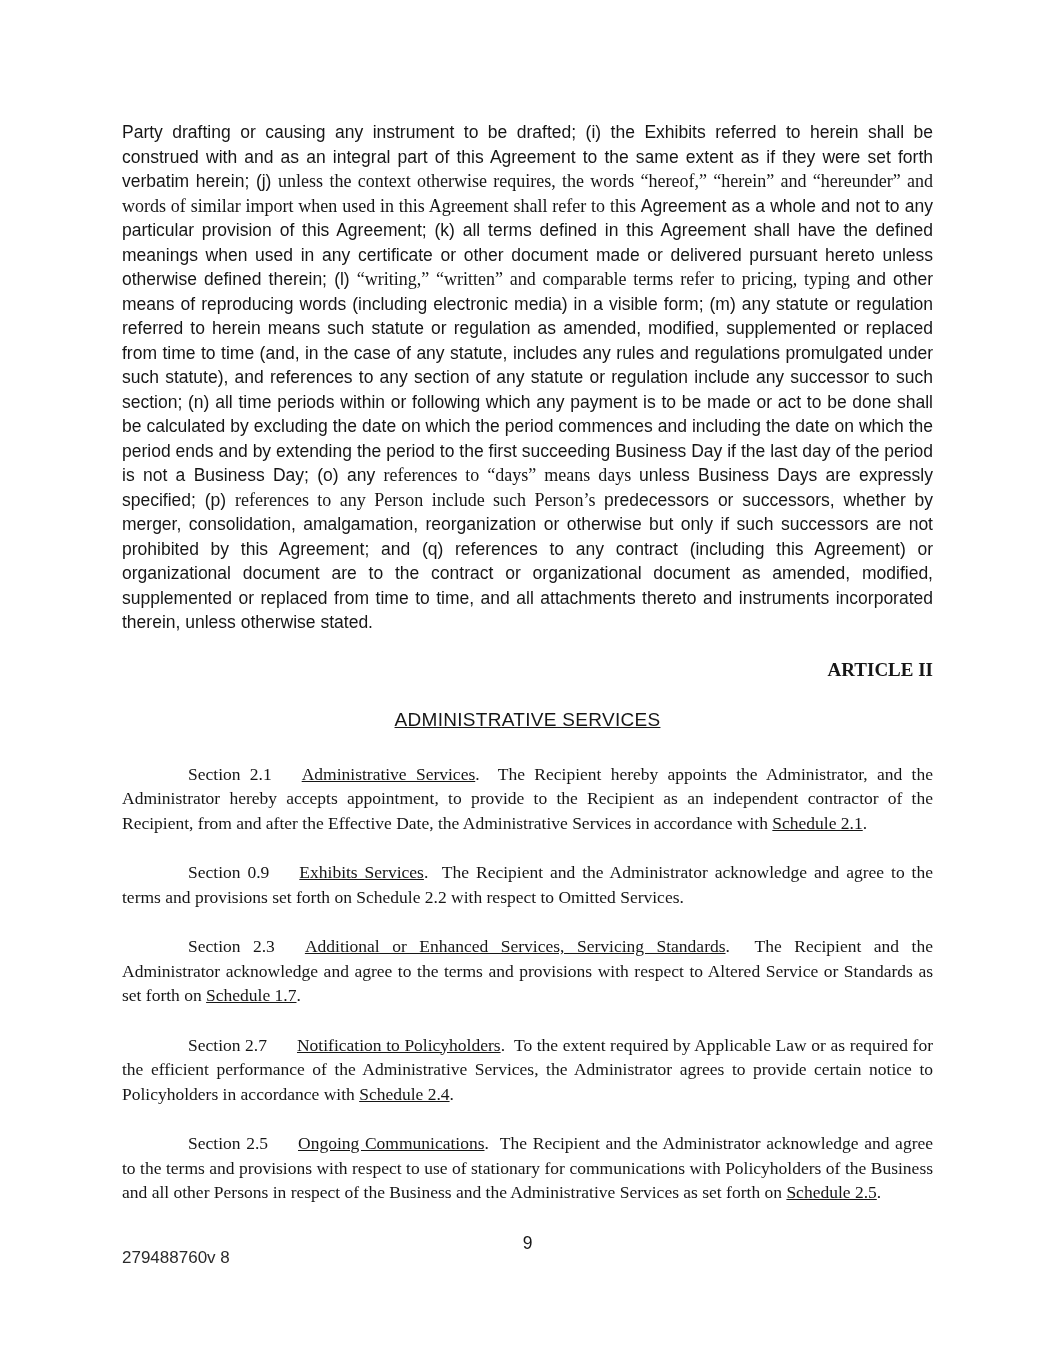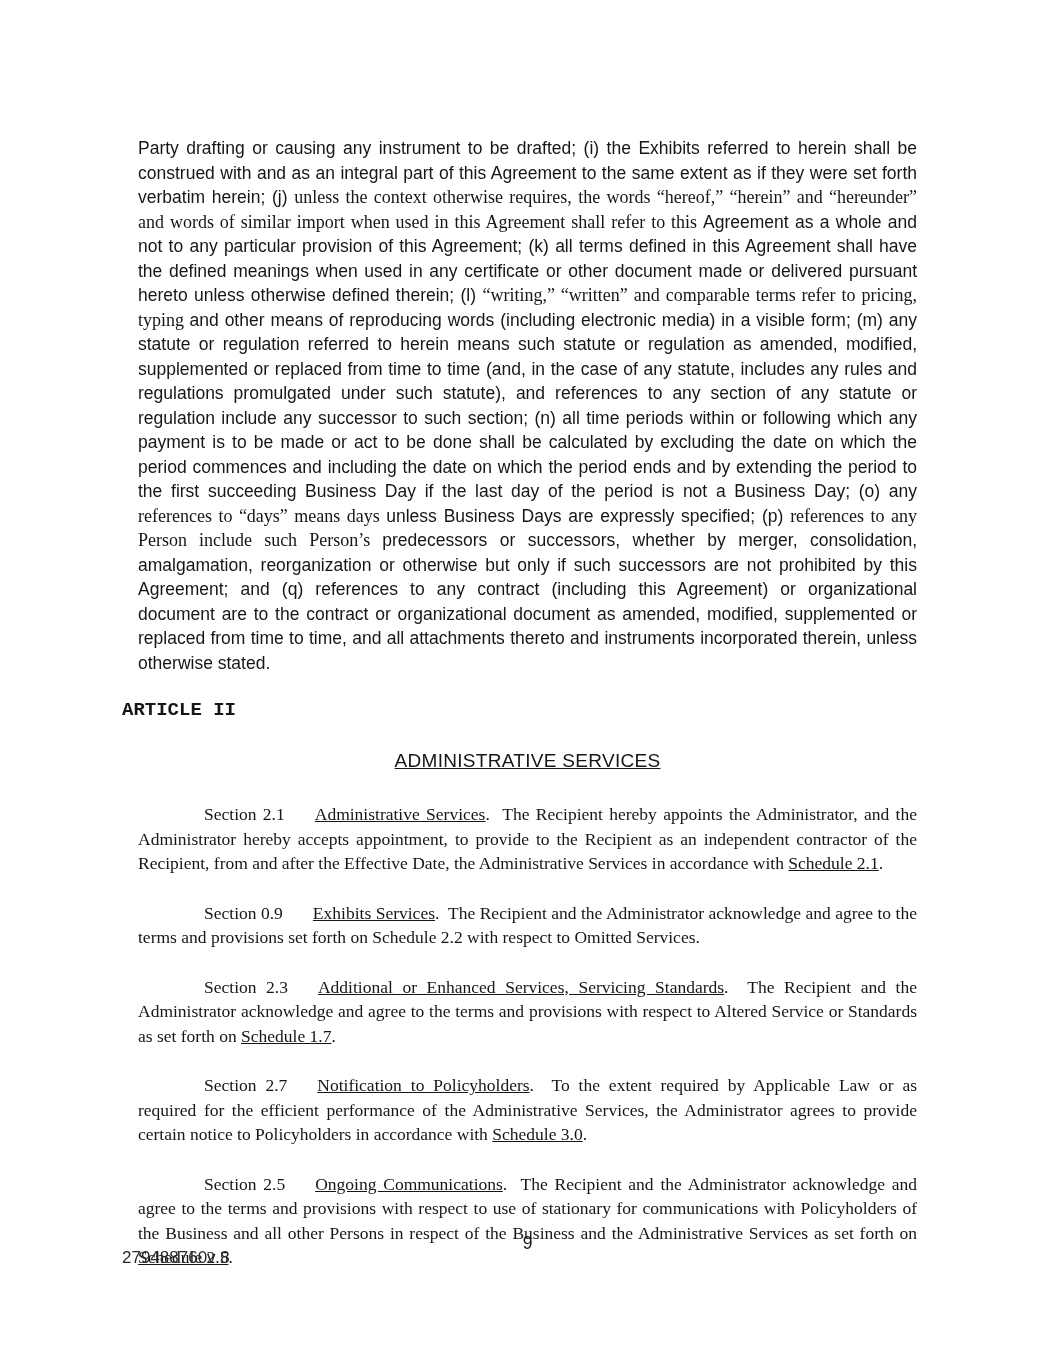--- a/index.html
+++ b/index.html
@@ -19,40 +19,40 @@
   .content {
     position: absolute;
     left: 122px;
     top: 120px;
     width: 811px;
   }
   .para {
     font-size: 17.5px;
     line-height: 24.5px;
     text-align: justify;
-    margin: 16px;
+    margin: 0;
   }
   .section {
     margin-top: 25px;
     text-indent: 66px;
     font-family: Liberation Serif, serif;
   }
   .first-section {
     margin-top: 29px;
   }
   .u { text-decoration: underline; }
   .serif {
     font-family: "Liberation Serif", "DejaVu Serif", serif;
     font-size: 18px;
   }
   .tab { padding-right: 30px; }
   .article-title {
     margin-top: 23px;
-    text-align: left;
-    font-family: Liberation Mono, monospace;
+    text-align: right;
+    font-family: Liberation Serif, serif;
     font-size: 19px;
     font-weight: bold;
     line-height: 24.5px;
   }
   .article-subtitle {
     margin-top: 26px;
     text-align: center;
     font-size: 19px;
     font-weight: normal;
     text-decoration: underline;
@@ -86,21 +86,21 @@
     <div class="article-title">ARTICLE II</div>
 
     <div class="article-subtitle">ADMINISTRATIVE SERVICES</div>
 
     <p class="para section first-section"><span class="tab">Section 2.1</span><span class="u">Administrative Services</span><span>.&nbsp; The Recipient hereby appoints the Administrator, and the Administrator hereby accepts appointment, to provide to the Recipient as an independent contractor of the Recipient, from and after the Effective Date, the Administrative Services in accordance with </span><span class="u">Schedule 2.1</span><span>.</span></p>
 
     <p class="para section"><span class="tab">Section 0.9</span><span class="u">Exhibits Services</span><span>.&nbsp; The Recipient and the Administrator acknowledge and agree to the terms and provisions set forth on Schedule 2.2 with respect to Omitted Services.</span></p>
 
     <p class="para section"><span class="tab">Section 2.3</span><span class="u">Additional or Enhanced Services, Servicing Standards</span><span>.&nbsp; The Recipient and the Administrator acknowledge and agree to the terms and provisions with respect to Altered Service or Standards as set forth on </span><span class="u">Schedule 1.7</span><span>.</span></p>
 
-    <p class="para section"><span class="tab">Section 2.7</span><span class="u">Notification to Policyholders</span><span>.&nbsp; To the extent required by Applicable Law or as required for the efficient performance of the Administrative Services, the Administrator agrees to provide certain notice to Policyholders in accordance with </span><span class="u">Schedule 3.0</span><span>.</span></p>
+    <p class="para section"><span class="tab">Section 2.7</span><span class="u">Notification to Policyholders</span><span>.&nbsp; To the extent required by Applicable Law or as required for the efficient performance of the Administrative Services, the Administrator agrees to provide certain notice to Policyholders in accordance with </span><span class="u">Schedule 2.4</span><span>.</span></p>
 
     <p class="para section"><span class="tab">Section 2.5</span><span class="u">Ongoing Communications</span><span>.&nbsp; The Recipient and the Administrator acknowledge and agree to the terms and provisions with respect to use of stationary for communications with Policyholders of the Business and all other Persons in respect of the Business and the Administrative Services as set forth on </span><span class="u">Schedule 2.5</span><span>.</span></p>
 
   </div>
 
   <div class="page-number">9</div>
 
   <div class="footer-id">279488760v 8</div>
 </div>
 

